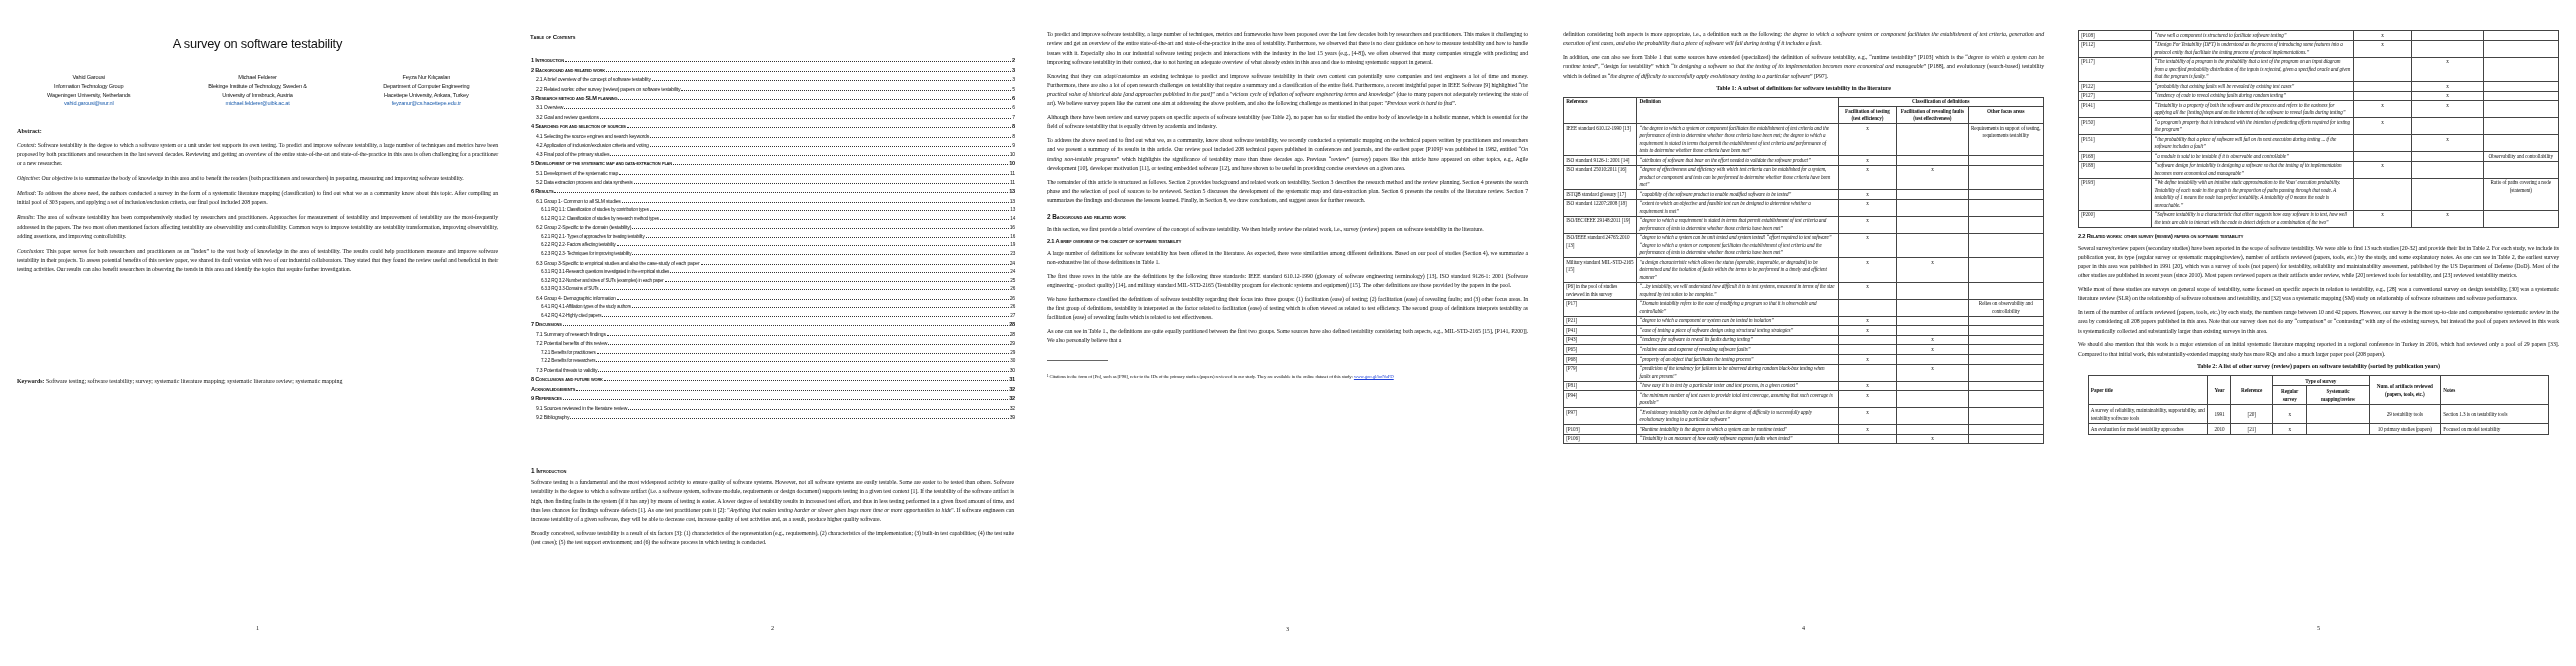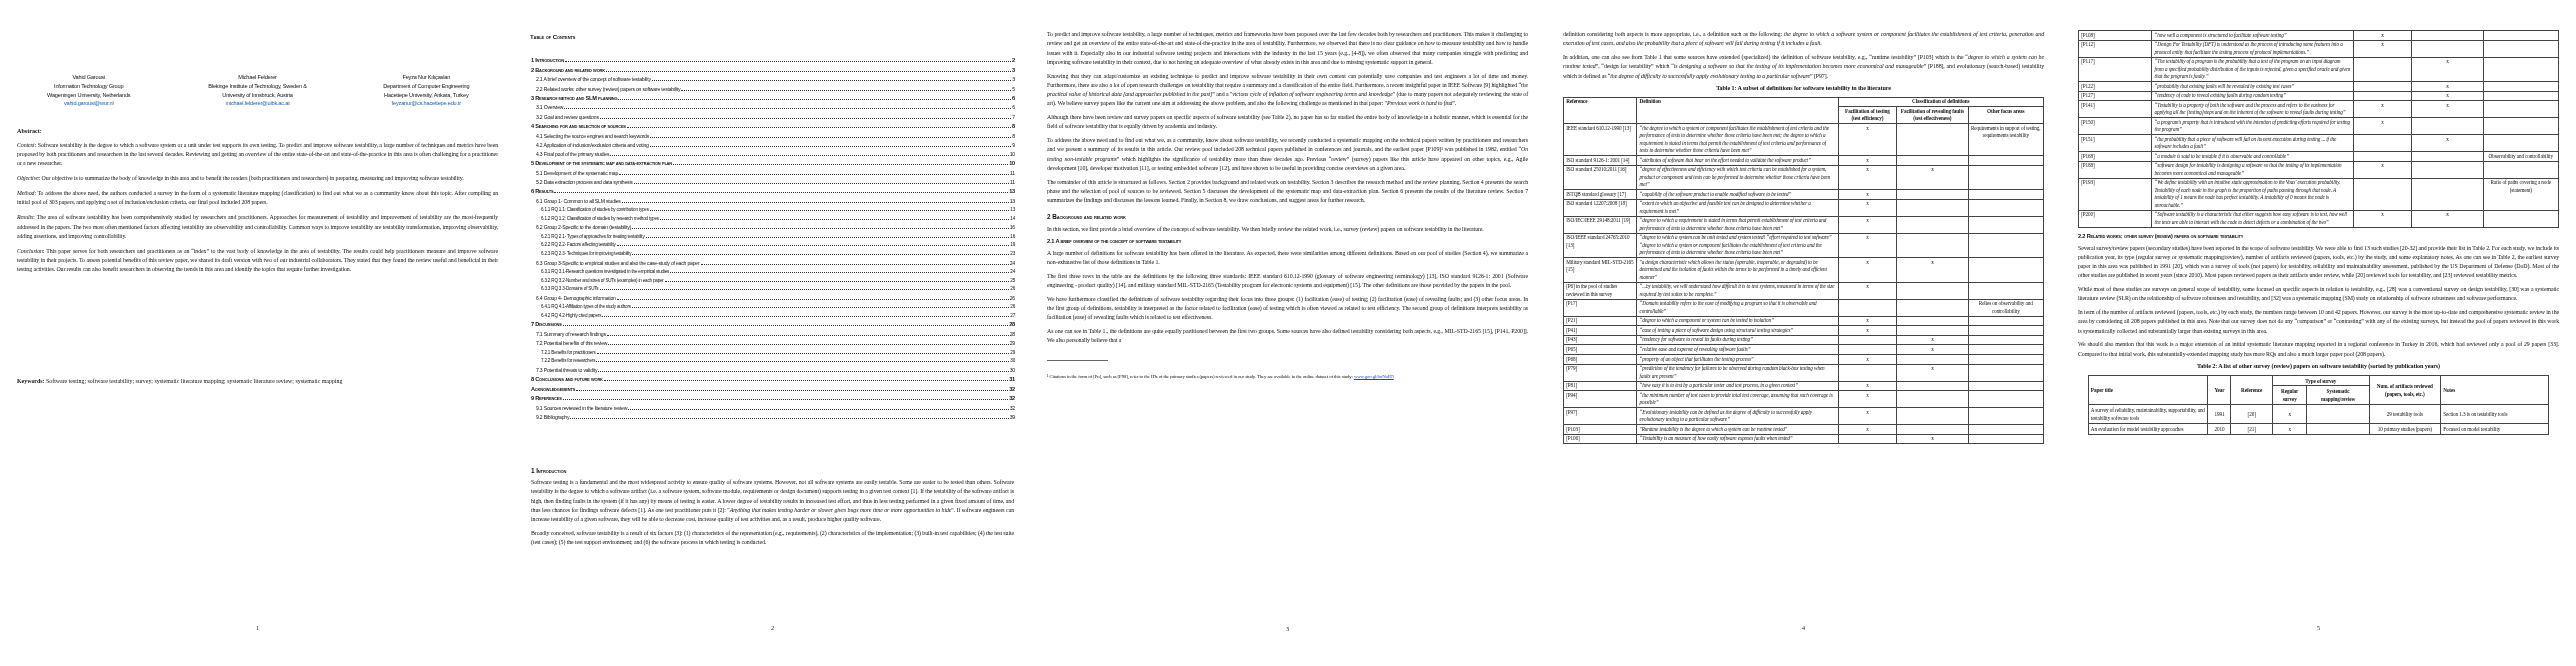--- a/index.html
+++ b/index.html
@@ -66,20 +66,21 @@
   .t1 col.a { width: 28px; }
   .t1 col.b { width: 34px; }
   .t1 col.o { width: 36px; }
   .t2 { width: 96%; margin: 0 auto; }
   .t2 td, .t2 th { font-size: 5.2px; line-height: 8.3px; vertical-align: middle; }
 </style>
 </head>
 <body>
 
 <div class="page p1">
+  <div class="title">A survey on software testability</div>
   <div class="authors">
     <div class="author">
       <div>Vahid Garousi</div>
       <div>Information Technology Group</div>
       <div>Wageningen University, Netherlands</div>
       <div class="email">vahid.garousi@wur.nl</div>
     </div>
     <div class="author">
       <div>Michael Felderer</div>
       <div>Blekinge Institute of Technology, Sweden &amp;</div>

